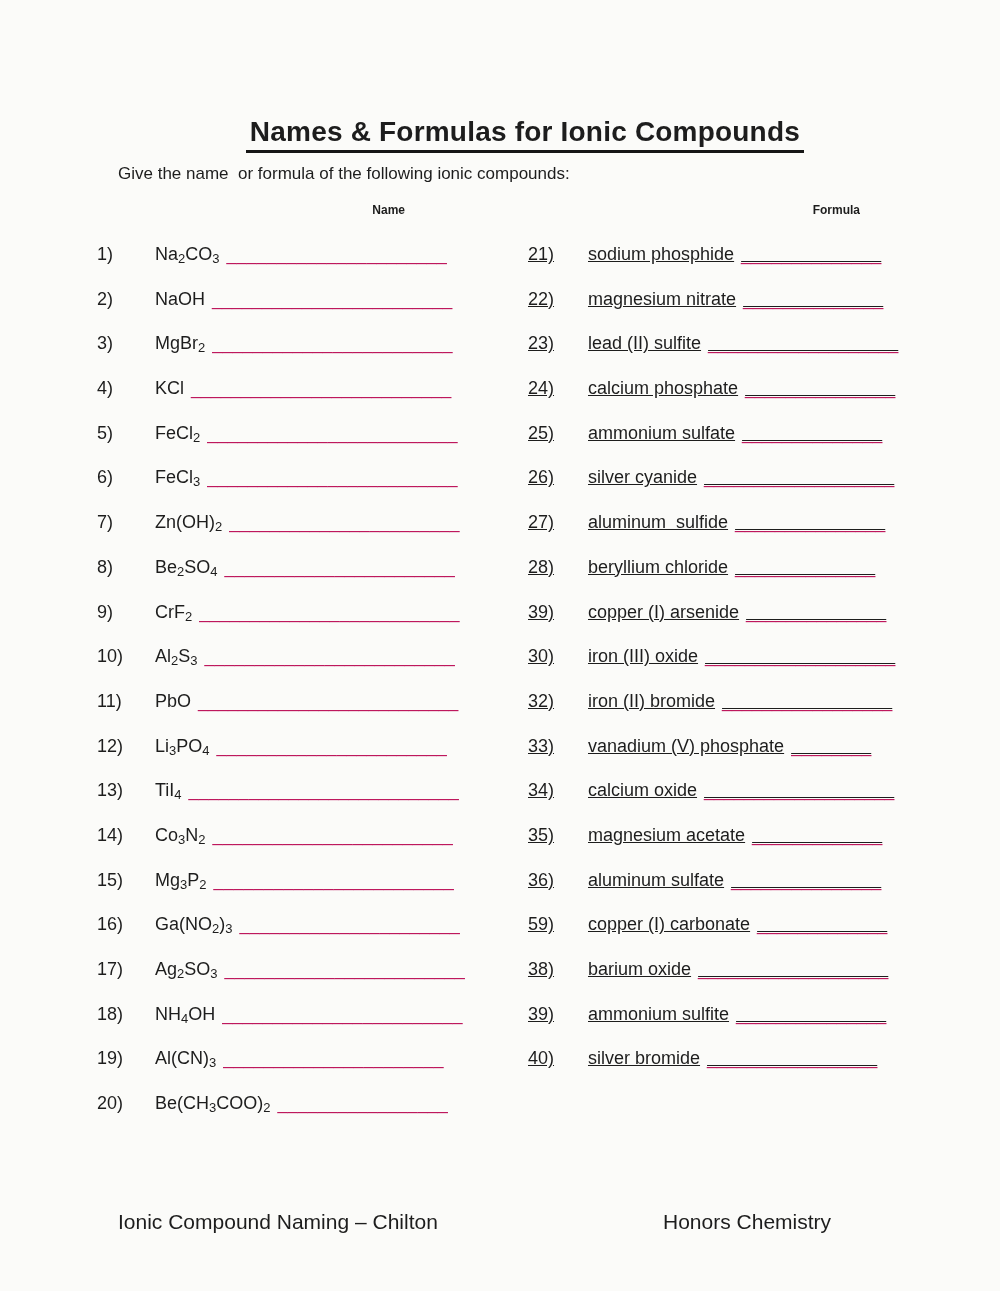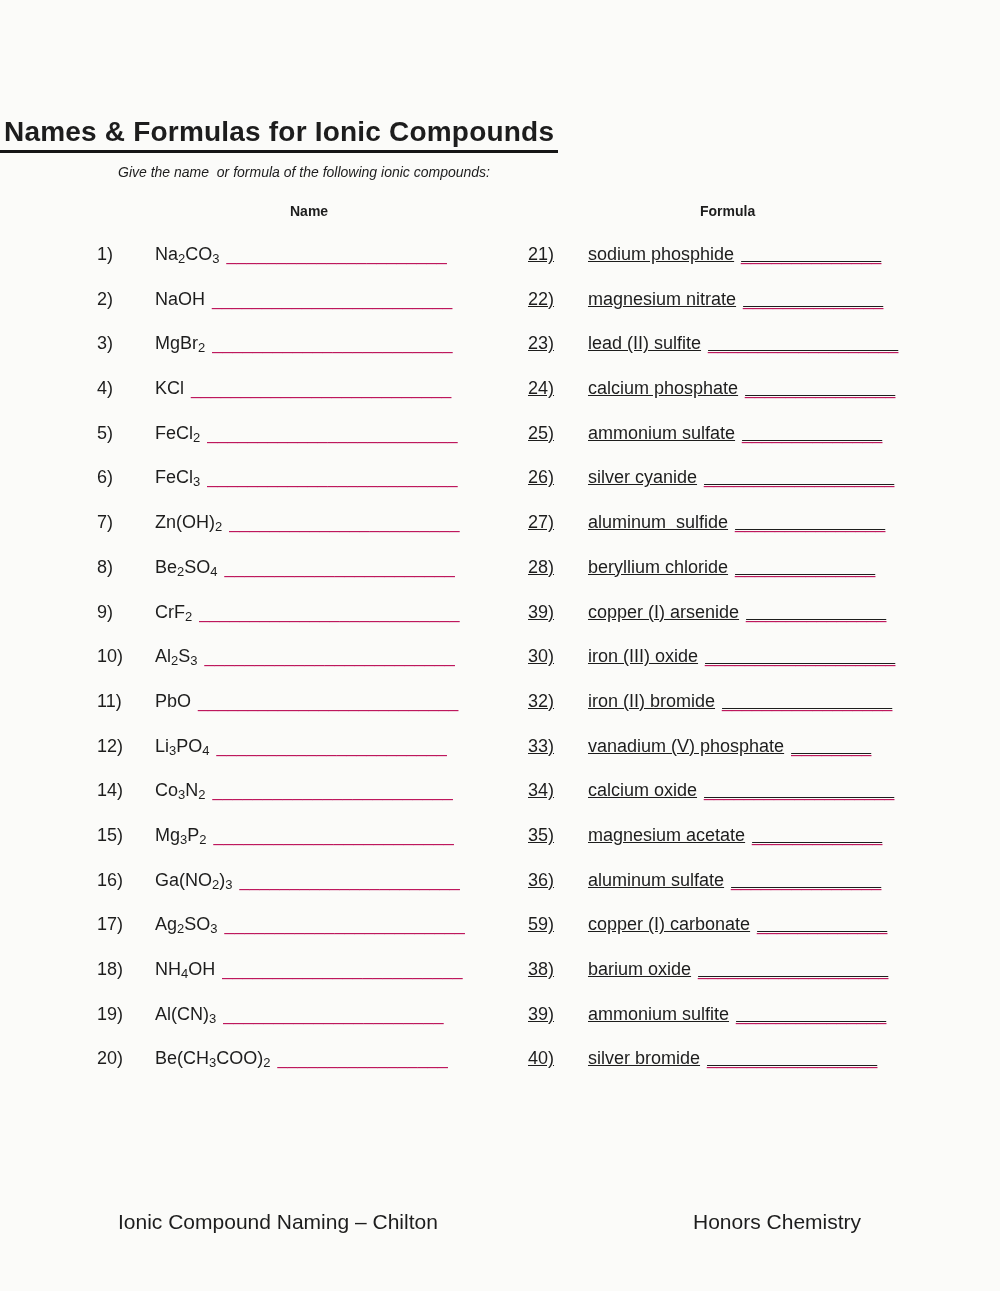--- a/index.html
+++ b/index.html
@@ -17,48 +17,47 @@
   }
   .page {
     position: absolute;
     inset: 0;
   }
   .title {
     position: absolute;
     top: 116px;
     left: 0;
     width: 804px;
-    text-align: left;
+    text-align: right;
     margin: 0;
     font-size: 28px;
     font-weight: bold;
     letter-spacing: 0.2px;
   }
   .title-text {
     display: inline-block;
     border-bottom: 3px solid #161616;
     padding: 0 4px 2px 4px;
   }
   .instruction {
     position: absolute;
     top: 164px;
     left: 118px;
-    font-size: 14px;
-    font-style: italic;
+    font-size: 17px;
     white-space: pre;
   }
   .col-header {
     position: absolute;
     top: 203px;
     font-weight: bold;
-    font-size: 14px;
-    text-align: left;
+    font-size: 12px;
+    text-align: right;
   }
   .name-header    { left: 290px; width: 115px; }
-  .formula-header { left: 700px; width: 120px; }
+  .formula-header { left: 740px; width: 120px; }
   .list {
     position: absolute;
     top: 244px;
   }
   .list-left  { left: 97px;  width: 425px; }
   .list-right { left: 528px; width: 440px; text-decoration: underline; }
   .row {
     height: 44.7px;
     display: flex;
     align-items: baseline;
@@ -83,21 +82,21 @@
     margin-left: 7px;
     color: #be185d;
     white-space: pre;
   }
   .footer-left, .footer-right {
     position: absolute;
     top: 1210px;
     font-size: 21px;
   }
   .footer-left  { left: 118px; }
-  .footer-right { left: 693px; text-align: center; }
+  .footer-right { left: 663px; text-align: center; }
 </style>
 </head>
 <body>
 
 <div class="page">
 
   <h1 class="title">
     <span class="title-text">Names &amp; Formulas for Ionic Compounds</span>
   </h1>
 
@@ -162,20 +161,25 @@
     <span class="num">11)</span>
     <span class="main formula"><span>PbO</span></span>
     <span class="blank">__________________________</span>
   </div>
       <div class="row">
     <span class="num">12)</span>
     <span class="main formula"><span>Li</span><sub>3</sub><span>PO</span><sub>4</sub></span>
     <span class="blank">_______________________</span>
   </div>
       <div class="row">
+    <span class="num">13)</span>
+    <span class="main formula"><span>TiI</span><sub>4</sub></span>
+    <span class="blank">___________________________</span>
+  </div>
+      <div class="row">
     <span class="num">14)</span>
     <span class="main formula"><span>Co</span><sub>3</sub><span>N</span><sub>2</sub></span>
     <span class="blank">________________________</span>
   </div>
       <div class="row">
     <span class="num">15)</span>
     <span class="main formula"><span>Mg</span><sub>3</sub><span>P</span><sub>2</sub></span>
     <span class="blank">________________________</span>
   </div>
       <div class="row">

